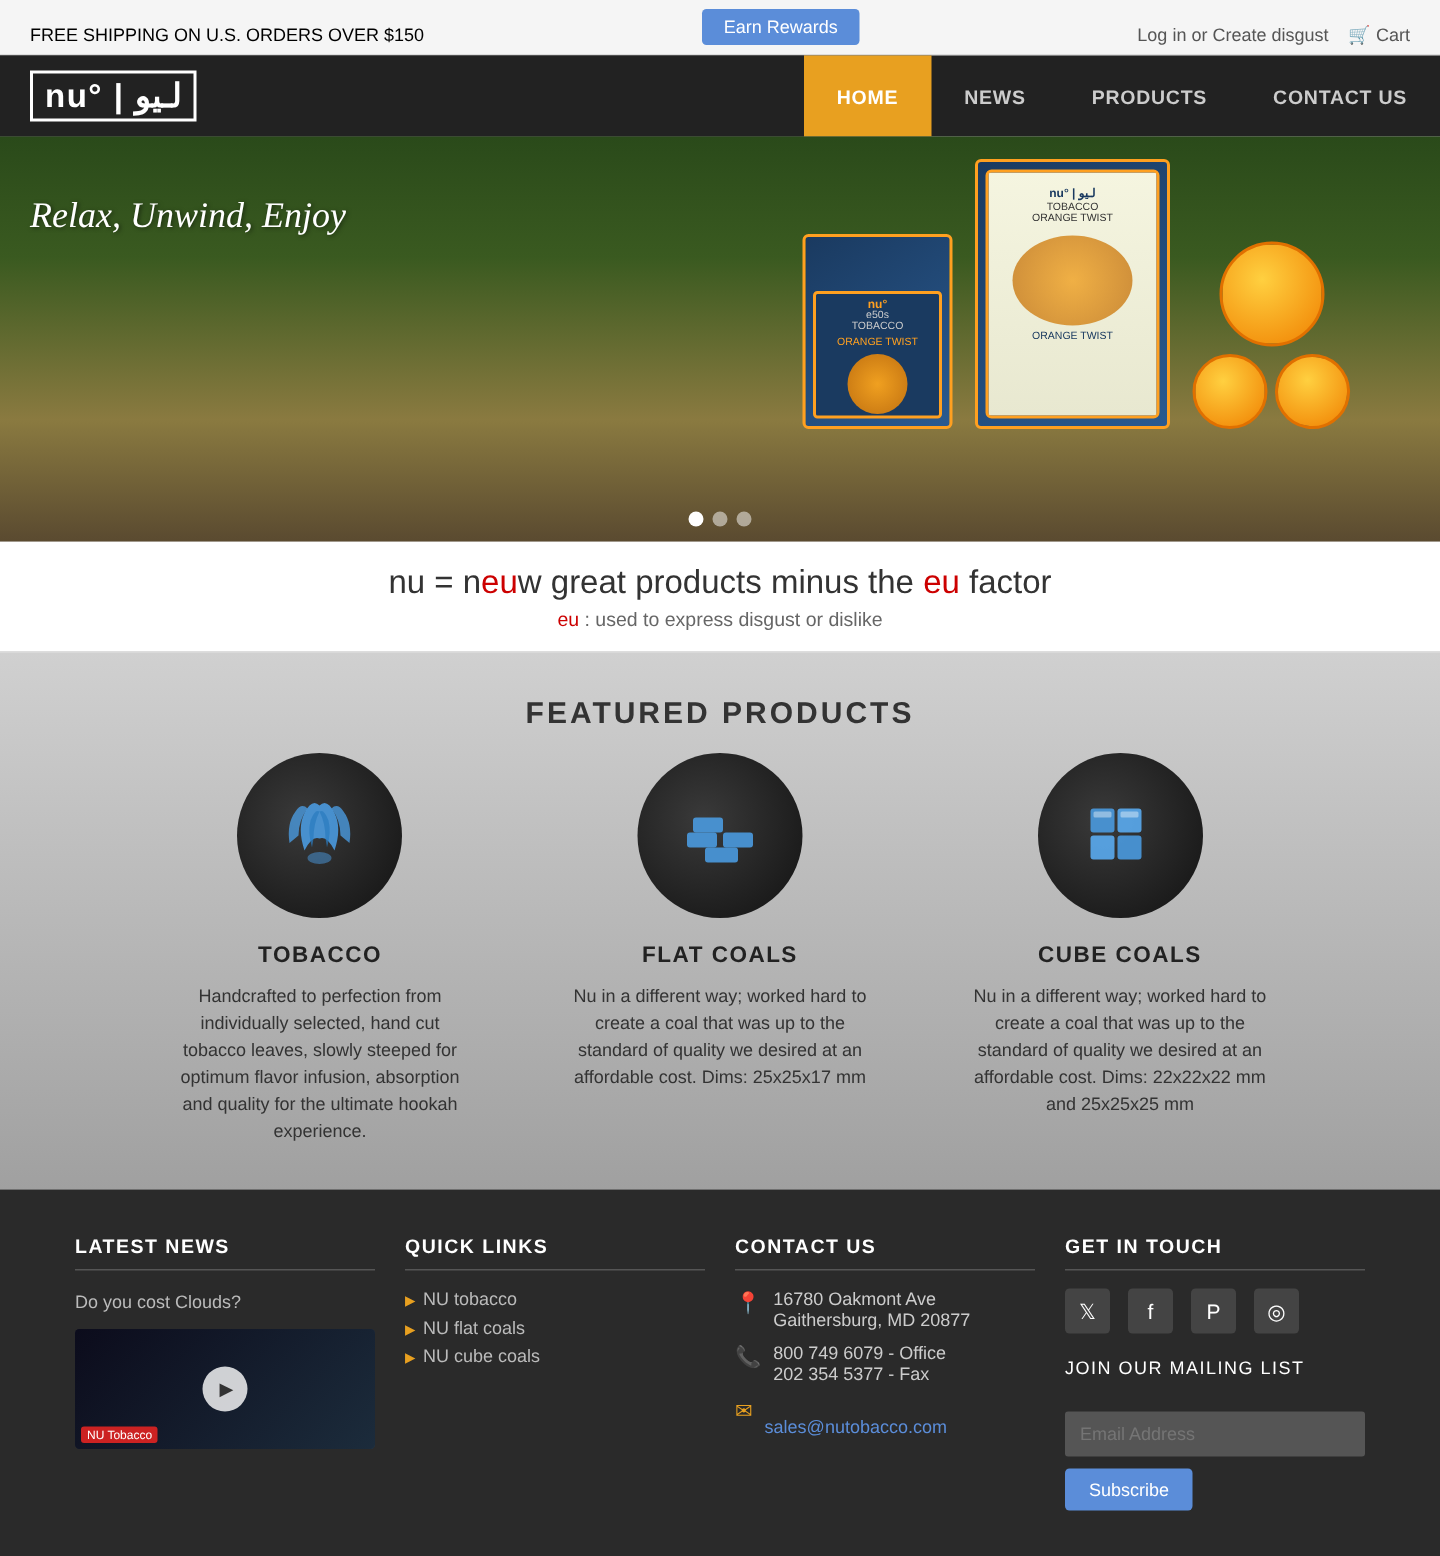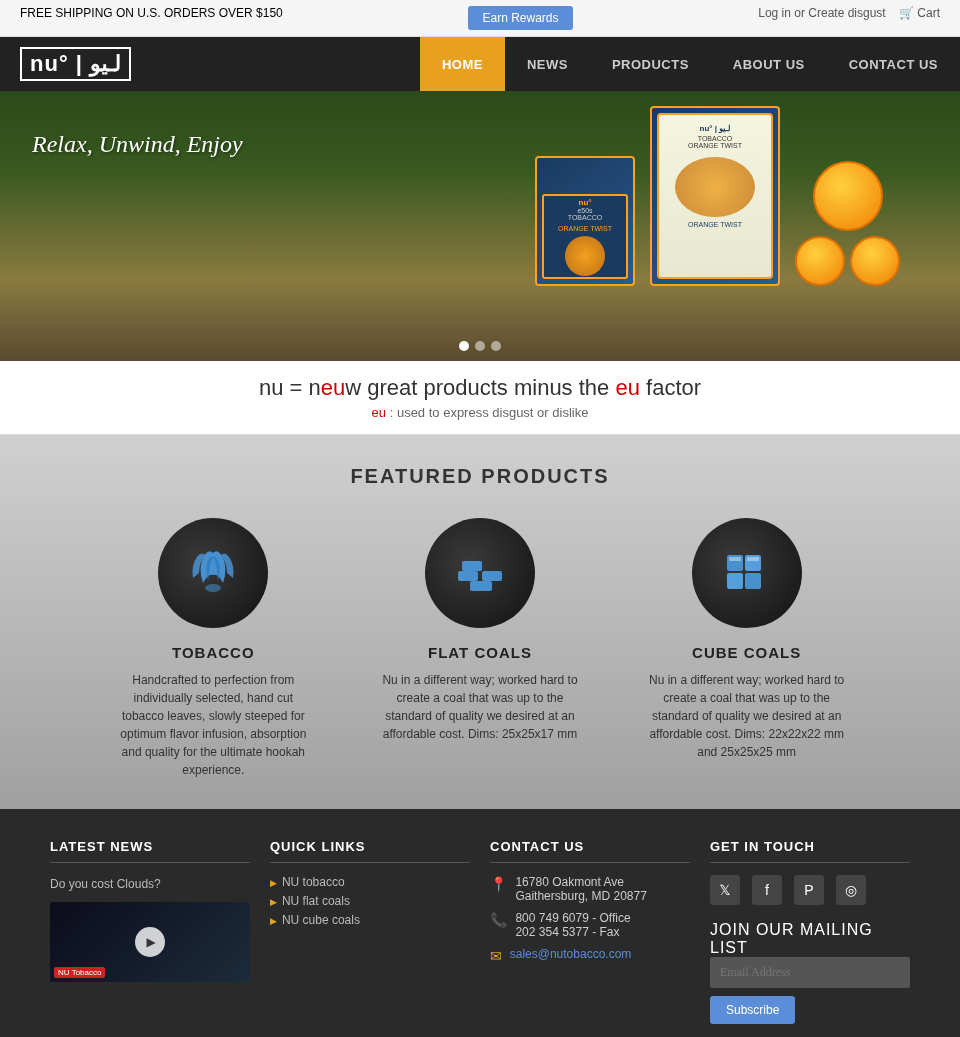--- a/index.html
+++ b/index.html
@@ -2,21 +2,21 @@
 <html><head>
   <meta charset="utf-8">
   <style>
     * { margin: 0; padding: 0; box-sizing: border-box; }
     body { font-family: Arial, sans-serif; background: #ccc; width: 960px; }
 
     
     #top-bar {
       background: #f5f5f5;
       display: flex;
-      align-items: flex-start;
+      align-items: flex-end;
       justify-content: space-between;
       padding: 6px 20px;
       font-size: 12px;
       border-bottom: 1px solid #ddd;
     }
     #top-bar .earn-rewards-btn {
       background: #5b8dd9;
       color: white;
       padding: 5px 14px;
       border-radius: 3px;
@@ -71,21 +71,21 @@
     #hero {
       background: linear-gradient(to bottom, #2a4a1a 0%, #3a5a20 30%, #8a7a40 70%, #5a4a30 100%);
       height: 270px;
       position: relative;
       overflow: hidden;
       display: flex;
       align-items: center;
     }
     #hero .hero-text {
       position: absolute;
-      left: 32px;
+      left: 20px;
       top: 40px;
       font-family: Georgia, serif;
       font-style: italic;
       font-size: 24px;
       color: white;
       text-shadow: 1px 1px 3px rgba(0,0,0,0.5);
     }
     
     .hero-product-box {
       background: linear-gradient(145deg, #1a3a60, #2a5a90);
@@ -137,21 +137,21 @@
     #featured {
       background: linear-gradient(to bottom, #d0d0d0, #a0a0a0);
       padding: 30px 20px;
       text-align: center;
     }
     #featured h2 {
       font-size: 20px;
       color: #333;
       letter-spacing: 2px;
       text-transform: uppercase;
-      margin-bottom: 30px;
+      margin-bottom: 14px;
     }
     .products-row {
       display: flex;
       justify-content: space-around;
       align-items: flex-start;
       max-width: 800px;
       margin: 0 auto;
     }
     .product-card { width: 200px; text-align: center; }
     .product-icon-circle {
@@ -234,36 +234,35 @@
       background: #444;
       border-radius: 3px;
       display: flex;
       align-items: center;
       justify-content: center;
       color: white;
       font-size: 14px;
       cursor: pointer;
     }
     .mailing-label {
-      font-size: 16px;
+      font-size: 12px;
       color: white;
       text-transform: uppercase;
       letter-spacing: 1px;
-      margin-bottom: 0;
+      margin-bottom: 22px;
     }
     .mailing-input {
       width: 100%;
       padding: 8px 10px;
       background: #555;
       border: none;
       color: #ccc;
       font-size: 12px;
       margin-bottom: 8px;
       border-radius: 2px;
-      font-family: Liberation Serif, serif;
     }
     .subscribe-btn {
       background: #5b8dd9;
       color: white;
       padding: 7px 16px;
       border: none;
       border-radius: 3px;
       font-size: 12px;
       cursor: pointer;
     }
@@ -314,21 +313,20 @@
 </div>
 
 <div id="navbar">
   <div class="logo">
     <span class="logo-text">nu° | لـيو</span>
   </div>
   <nav>
     <a href="#" class="active">HOME</a>
     <a href="#">NEWS</a>
     <a href="#">PRODUCTS</a>
-    <a href="#">ABOUT US</a>
     <a href="#">CONTACT US</a>
   </nav>
 </div>
 
 <div id="hero">
   <div class="hero-text">Relax, Unwind, Enjoy</div>
 
   <div style="position:absolute; right:60px; top:15px; display:flex; align-items:flex-end; gap:15px;">
 
     <div class="hero-product-box">
@@ -465,21 +463,21 @@
       </div>
       <div class="contact-item">
         <span class="contact-icon">📞</span>
         <div>
           <span>800 749 6079 - Office</span><br>
           <span>202 354 5377 - Fax</span>
         </div>
       </div>
       <div class="contact-item">
         <span class="contact-icon">✉</span>
-        <a href="mailto:sales@nutobacco.com" style="color:#5b8dd9;font-size:12px;">sales@nutobacco.com</a>
+        <a href="mailto:sales@nutobacco.com" style="color:#5b8dd9;font-size:12px;margin-top:13px;">sales@nutobacco.com</a>
       </div>
     </div>
 
     <div class="footer-col">
       <h4>GET IN TOUCH</h4>
       <div class="social-icons">
         <div class="social-icon">𝕏</div>
         <div class="social-icon">f</div>
         <div class="social-icon">P</div>
         <div class="social-icon">◎</div>

